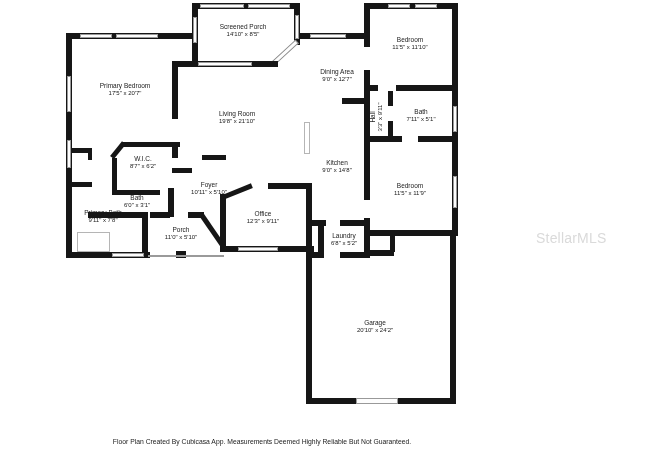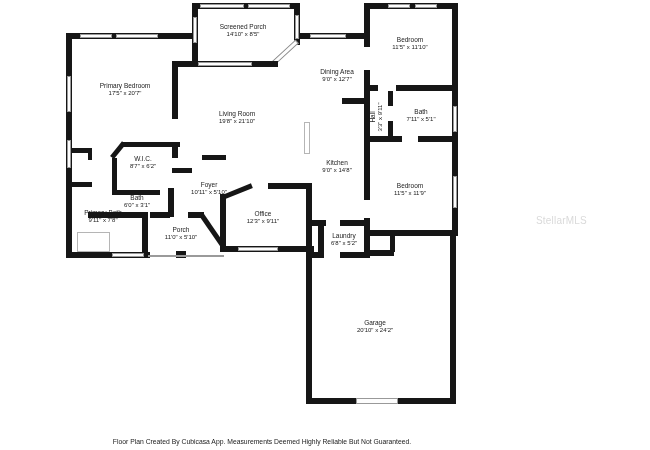--- a/index.html
+++ b/index.html
@@ -11,21 +11,21 @@
   .wind{position:absolute;background:#fdfdfd;border:1px solid #8a8a8a;box-sizing:border-box;transform-origin:0 50%;}
   .thin{position:absolute;background:#9a9a9a;}
   .fix{position:absolute;background:#ffffff;border:1px solid #b5b5b5;box-sizing:border-box;}
   .room-label{position:absolute;transform:translate(-50%,-50%);text-align:center;
               white-space:nowrap;line-height:1.3;}
   .room-label .nm{font-size:6.5px;}
   .room-label .dm{font-size:6px;}
   .room-label.rot{transform:translate(-50%,-50%) rotate(-90deg);}
   #footer{position:absolute;left:0;top:438px;width:524px;text-align:center;
           font-size:6.8px;color:#222;}
-  #watermark{position:absolute;left:536px;top:215px;font-size:10px;color:#dadada;
+  #watermark{position:absolute;left:536px;top:230px;font-size:14px;color:#dadada;
              letter-spacing:0.2px;}
 </style>
 </head>
 <body>
 
 <div id="plan">
 
   <div class="w" style="left:66px;top:33px;width:6px;height:225px;"></div>
   <div class="w" style="left:66px;top:33px;width:130px;height:6px;"></div>
   <div class="w" style="left:192px;top:3px;width:6px;height:61px;"></div>

